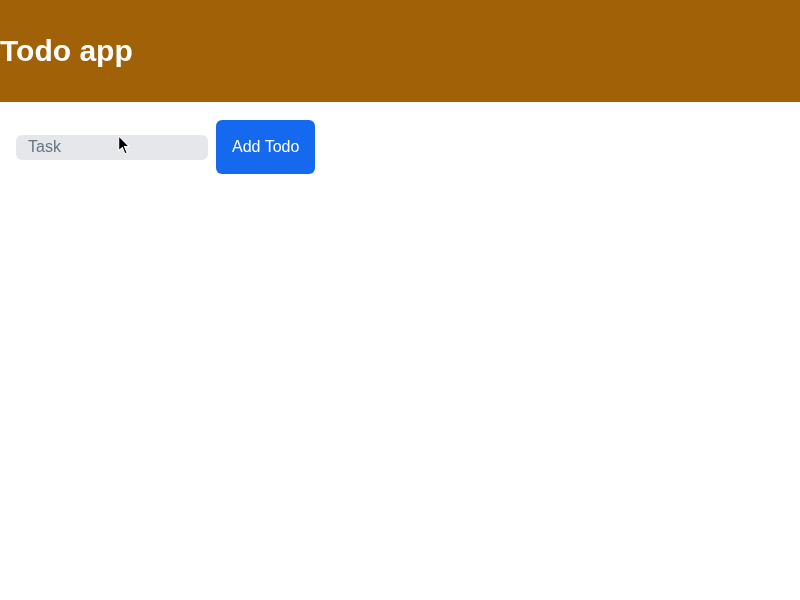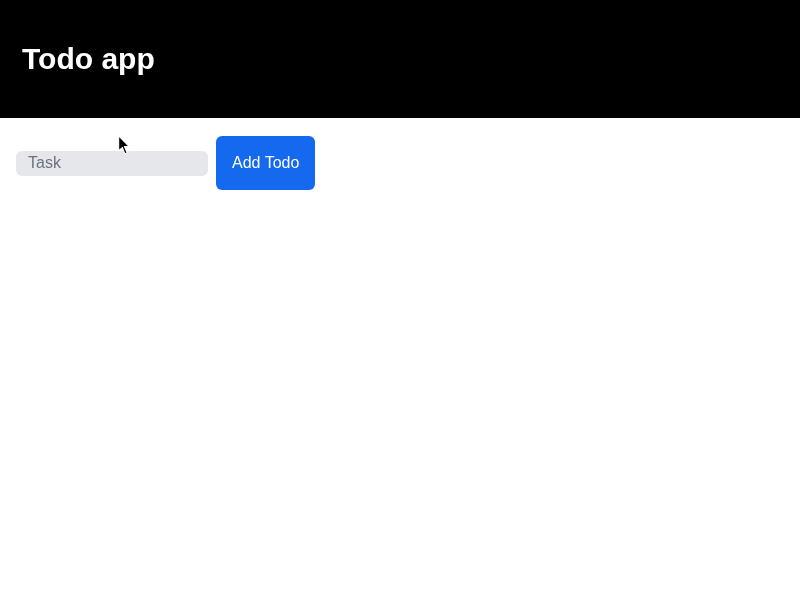--- a/index.html
+++ b/index.html
@@ -5,23 +5,23 @@
     * { margin: 0; padding: 0; box-sizing: border-box; }
     body {
       font-family: -apple-system, BlinkMacSystemFont, "Segoe UI", Helvetica, Arial, sans-serif;
       width: 800px;
       height: 600px;
       overflow: hidden;
       background: #fff;
       position: relative;
     }
     .header {
-      background: #000000;
-      padding: 24px 22px;
-      height: 118px;
+      background: #a16207;
+      padding: 24px 0;
+      height: 102px;
       display: flex;
       align-items: center;
     }
     .header h1 {
       color: #fff;
       font-size: 30px;
       font-weight: 700;
     }
     .main {
       padding: 18px 16px;

